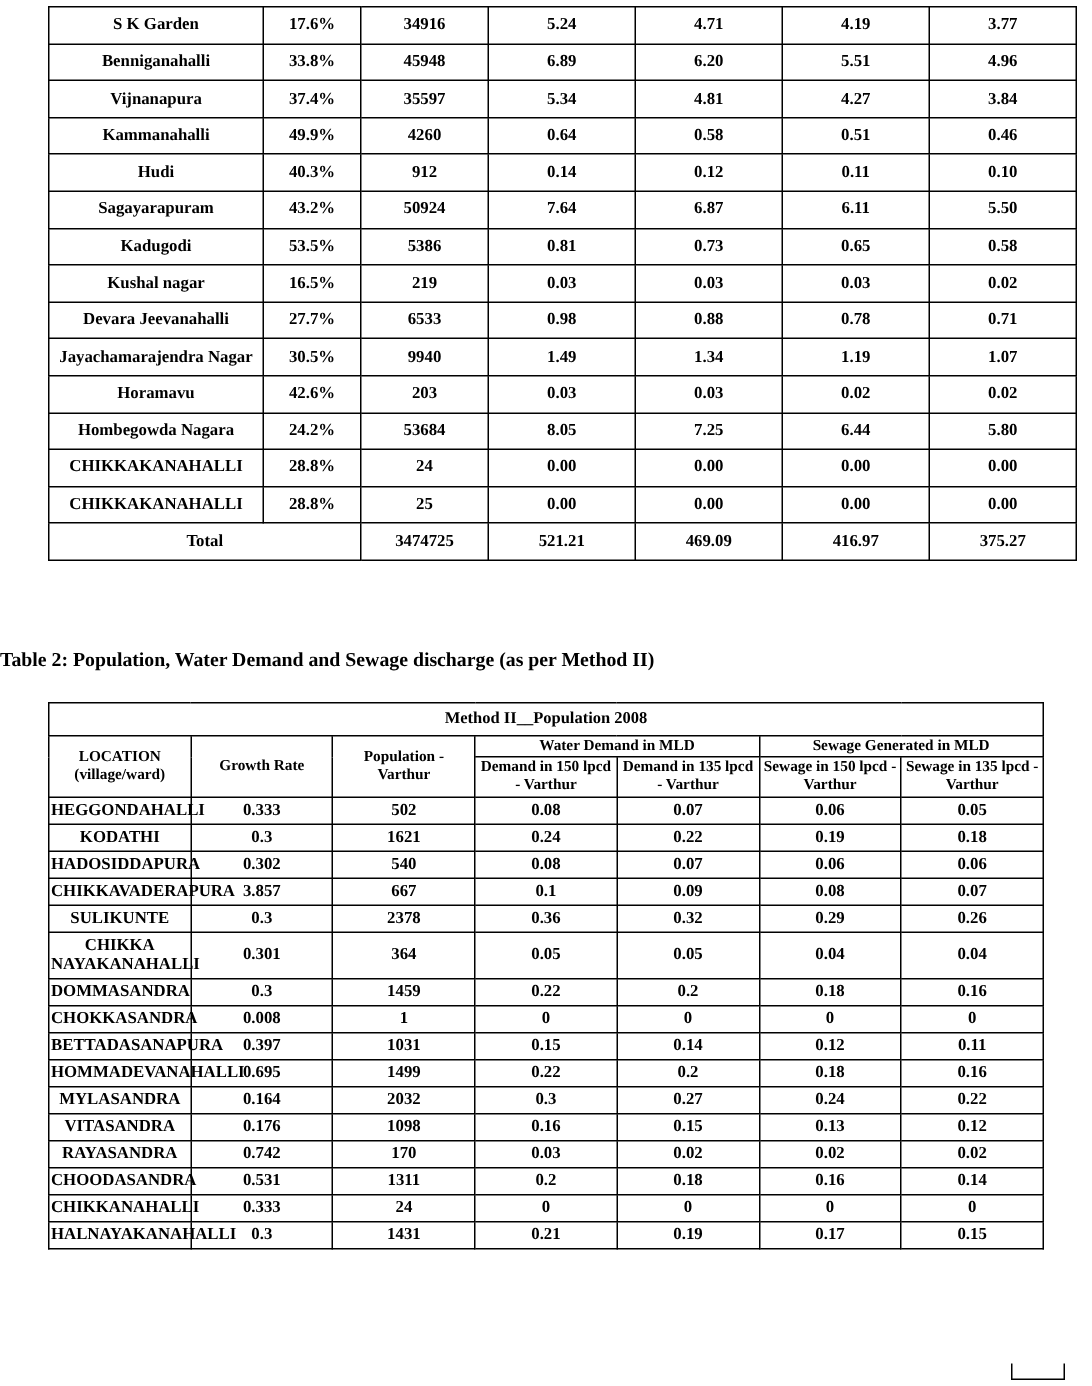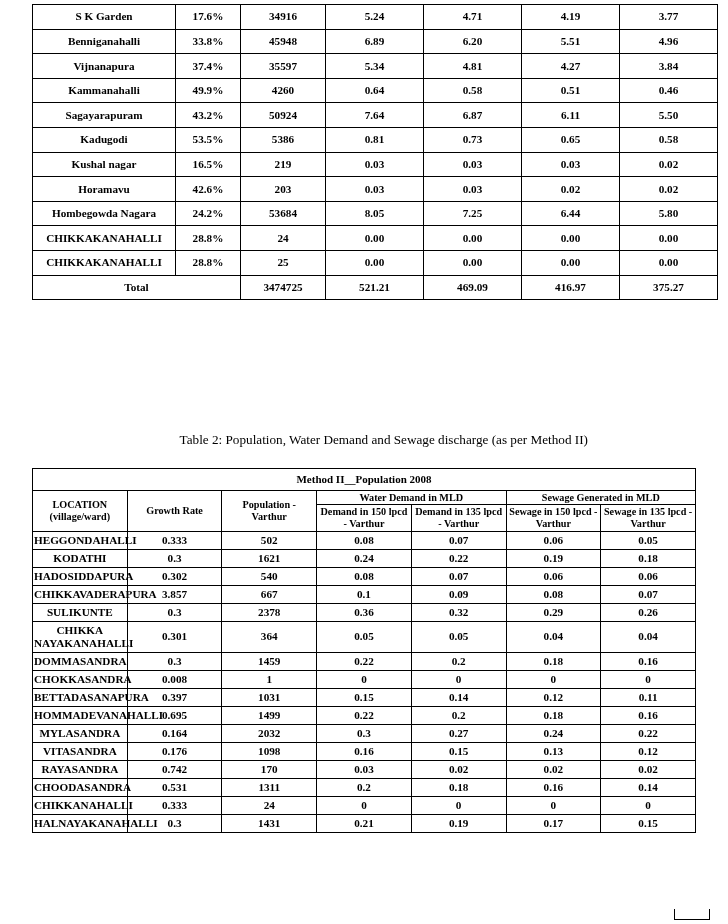--- a/index.html
+++ b/index.html
@@ -50,23 +50,23 @@
   .t1 td.num { width: 95px; }
 
   .t1 tr { height: 24.6px; padding-left: 28px; }
 
   
   .caption {
     position: absolute;
     left: 0;
     top: 432px;
     width: 588px;
-    text-align: right;
+    text-align: left;
     font-size: 13.2px;
-    font-weight: normal;
+    font-weight: bold;
     font-family: "Liberation Serif", serif;
   }
 
   
   .t2-wrap {
     position: absolute;
     left: 32px;
     top: 468px;
     width: 664px;
   }
@@ -146,20 +146,29 @@
           <tr>
             <td class="loc">Kammanahalli</td>
             <td class="gr">49.9%</td>
             <td class="pop">4260</td>
             <td class="num">0.64</td>
             <td class="num">0.58</td>
             <td class="num">0.51</td>
             <td class="num">0.46</td>
           </tr>
           <tr>
+            <td class="loc">Hudi</td>
+            <td class="gr">40.3%</td>
+            <td class="pop">912</td>
+            <td class="num">0.14</td>
+            <td class="num">0.12</td>
+            <td class="num">0.11</td>
+            <td class="num">0.10</td>
+          </tr>
+          <tr>
             <td class="loc">Sagayarapuram</td>
             <td class="gr">43.2%</td>
             <td class="pop">50924</td>
             <td class="num">7.64</td>
             <td class="num">6.87</td>
             <td class="num">6.11</td>
             <td class="num">5.50</td>
           </tr>
           <tr>
             <td class="loc">Kadugodi</td>
@@ -171,20 +180,38 @@
             <td class="num">0.58</td>
           </tr>
           <tr>
             <td class="loc">Kushal nagar</td>
             <td class="gr">16.5%</td>
             <td class="pop">219</td>
             <td class="num">0.03</td>
             <td class="num">0.03</td>
             <td class="num">0.03</td>
             <td class="num">0.02</td>
+          </tr>
+          <tr>
+            <td class="loc">Devara Jeevanahalli</td>
+            <td class="gr">27.7%</td>
+            <td class="pop">6533</td>
+            <td class="num">0.98</td>
+            <td class="num">0.88</td>
+            <td class="num">0.78</td>
+            <td class="num">0.71</td>
+          </tr>
+          <tr>
+            <td class="loc">Jayachamarajendra Nagar</td>
+            <td class="gr">30.5%</td>
+            <td class="pop">9940</td>
+            <td class="num">1.49</td>
+            <td class="num">1.34</td>
+            <td class="num">1.19</td>
+            <td class="num">1.07</td>
           </tr>
           <tr>
             <td class="loc">Horamavu</td>
             <td class="gr">42.6%</td>
             <td class="pop">203</td>
             <td class="num">0.03</td>
             <td class="num">0.03</td>
             <td class="num">0.02</td>
             <td class="num">0.02</td>
           </tr>

